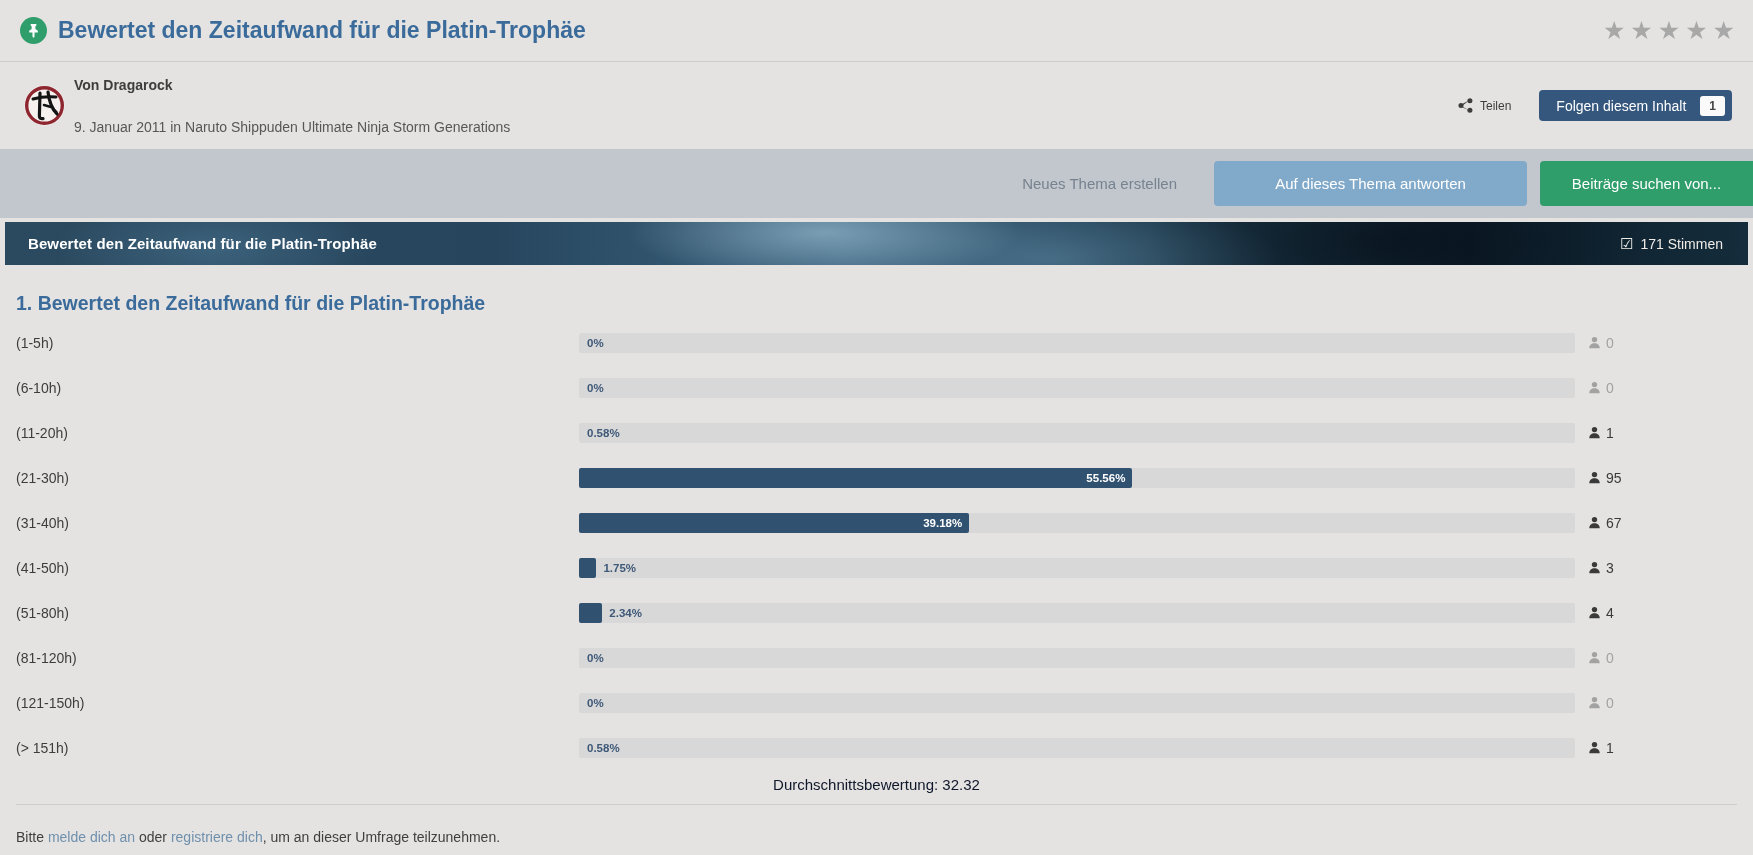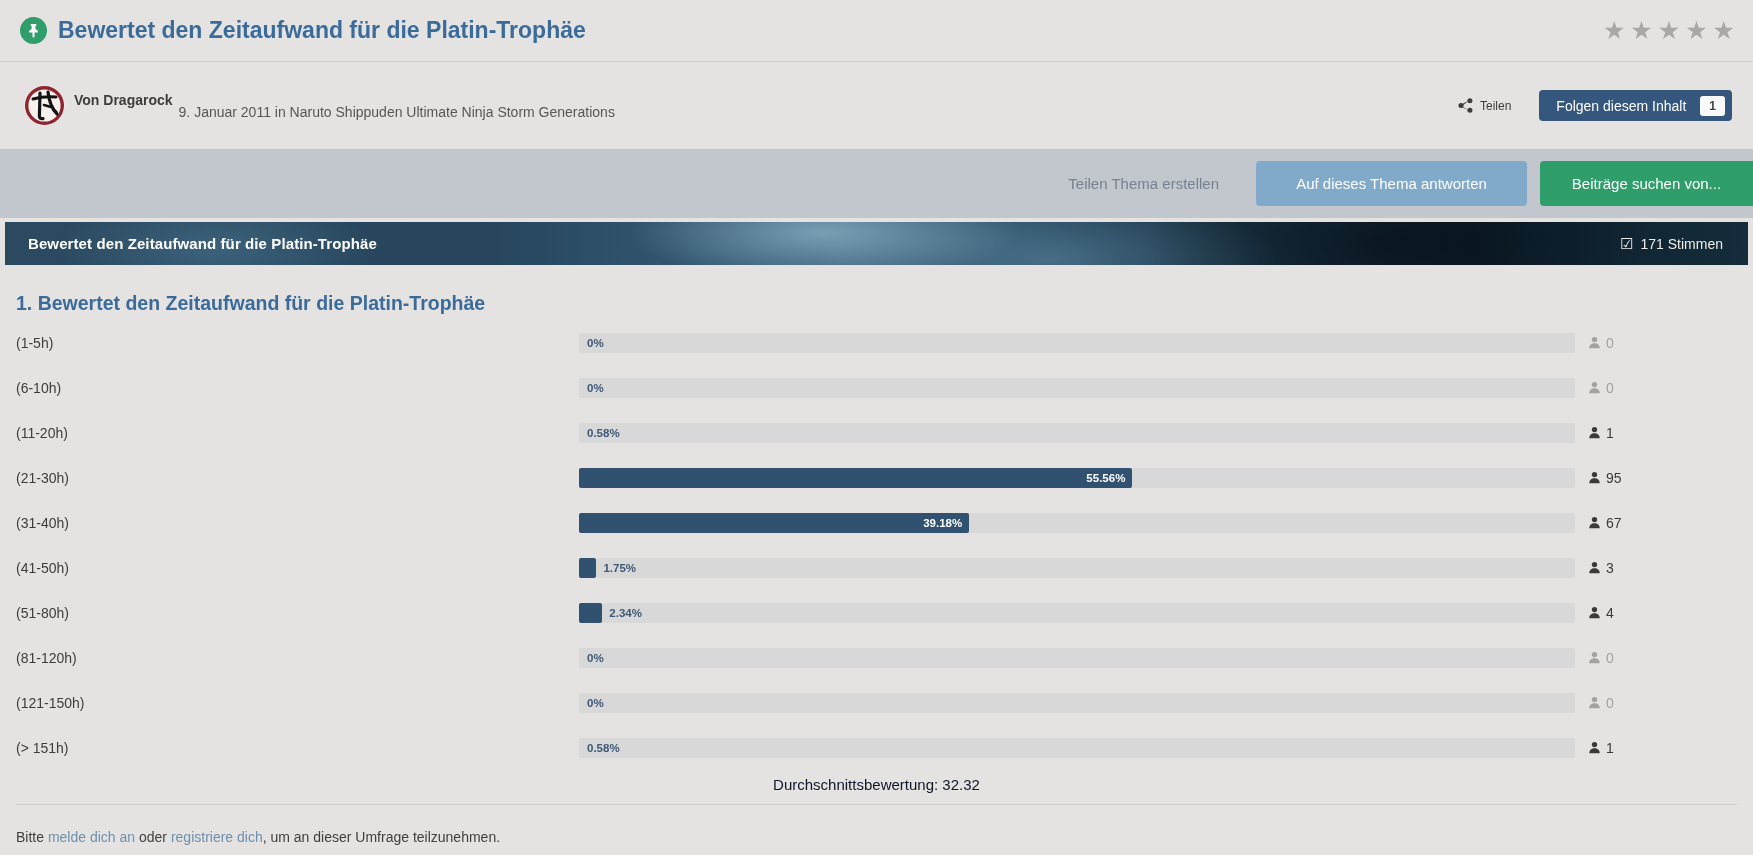--- a/index.html
+++ b/index.html
@@ -20,38 +20,38 @@
     width:27px; height:27px; border-radius:50%; background:#2f9e6b;
     display:flex; align-items:center; justify-content:center; flex:0 0 auto;
   }
   .page-title { font-size:23px; font-weight:bold; color:#3a6b9a; margin:0; }
   .stars { display:flex; gap:5px; }
   .star { color:#a8a8a8; font-size:25px; line-height:1; cursor:pointer; }
   
   .author-row { height:87px; display:flex; align-items:center; justify-content:space-between; padding:0 21px 0 24px; }
   .author-left { display:flex; align-items:center; gap:9px; }
   .avatar { width:41px; height:41px; border-radius:50%; overflow:hidden; flex:0 0 auto; }
-  .author-text { display:flex; flex-direction:row; gap:6px; }
+  .author-text { display:flex; flex-direction:column; gap:14px; }
   .author-line { font-size:14px; font-weight:bold; color:#3d3d3d; }
   .author-meta { font-size:14px; color:#575757;margin-top:12px; }
   .author-right { display:flex; align-items:center; }
   .share-link { display:flex; align-items:center; gap:7px; font-size:12px; color:#3d3d3d; margin-right:28px; cursor:pointer; }
   .follow-btn {
     background:#35577d; color:#fff; font-size:14px; border-radius:4px;
     height:31px; display:flex; align-items:center; padding:0 7px 0 17px; gap:14px; cursor:pointer;
   }
   .follow-badge { background:#fafafa; color:#454545; font-weight:bold; font-size:12px; border-radius:3px; padding:3px 9px; }
   
   .action-band {
     background:#c2c7cd; height:69px; display:flex; align-items:center; justify-content:flex-end;
   }
   .new-topic-link { color:#76828f; font-size:15px; margin-right:37px; cursor:pointer; }
   .reply-btn {
     background:#81a9c9; color:#fff; font-size:15px; border-radius:4px; height:45px;
-    display:flex; align-items:center; justify-content:center; width:271px; margin-right:13px; cursor:pointer;
+    display:flex; align-items:center; justify-content:center; width:313px; margin-right:13px; cursor:pointer;
   }
   .search-btn {
     background:#2f9e6b; color:#fff; font-size:15px; border-radius:4px 0 0 4px; height:45px;
     display:flex; align-items:center; justify-content:center; width:213px; cursor:pointer;
   }
   
   .poll-header {
     margin:4px 5px 0; height:43px; color:#fff;
     display:flex; align-items:center; justify-content:space-between; padding:0 25px 0 23px;
     background:
@@ -138,21 +138,21 @@
       <span>Teilen</span>
     </span>
     <span class="follow-btn">
       <span>Folgen diesem Inhalt</span>
       <span class="follow-badge">1</span>
     </span>
   </div>
 </div>
 
 <div class="action-band">
-  <span class="new-topic-link">Teilen Thema erstellen</span>
+  <span class="new-topic-link">Neues Thema erstellen</span>
   <span class="reply-btn">Auf dieses Thema antworten</span>
   <span class="search-btn">Beiträge suchen von...</span>
 </div>
 
 <div class="poll-header">
   <span class="poll-header-title">Bewertet den Zeitaufwand für die Platin-Trophäe</span>
   <span class="poll-votes-total">
     <span class="check-glyph">☑</span>
     <span>171 Stimmen</span>
   </span>

